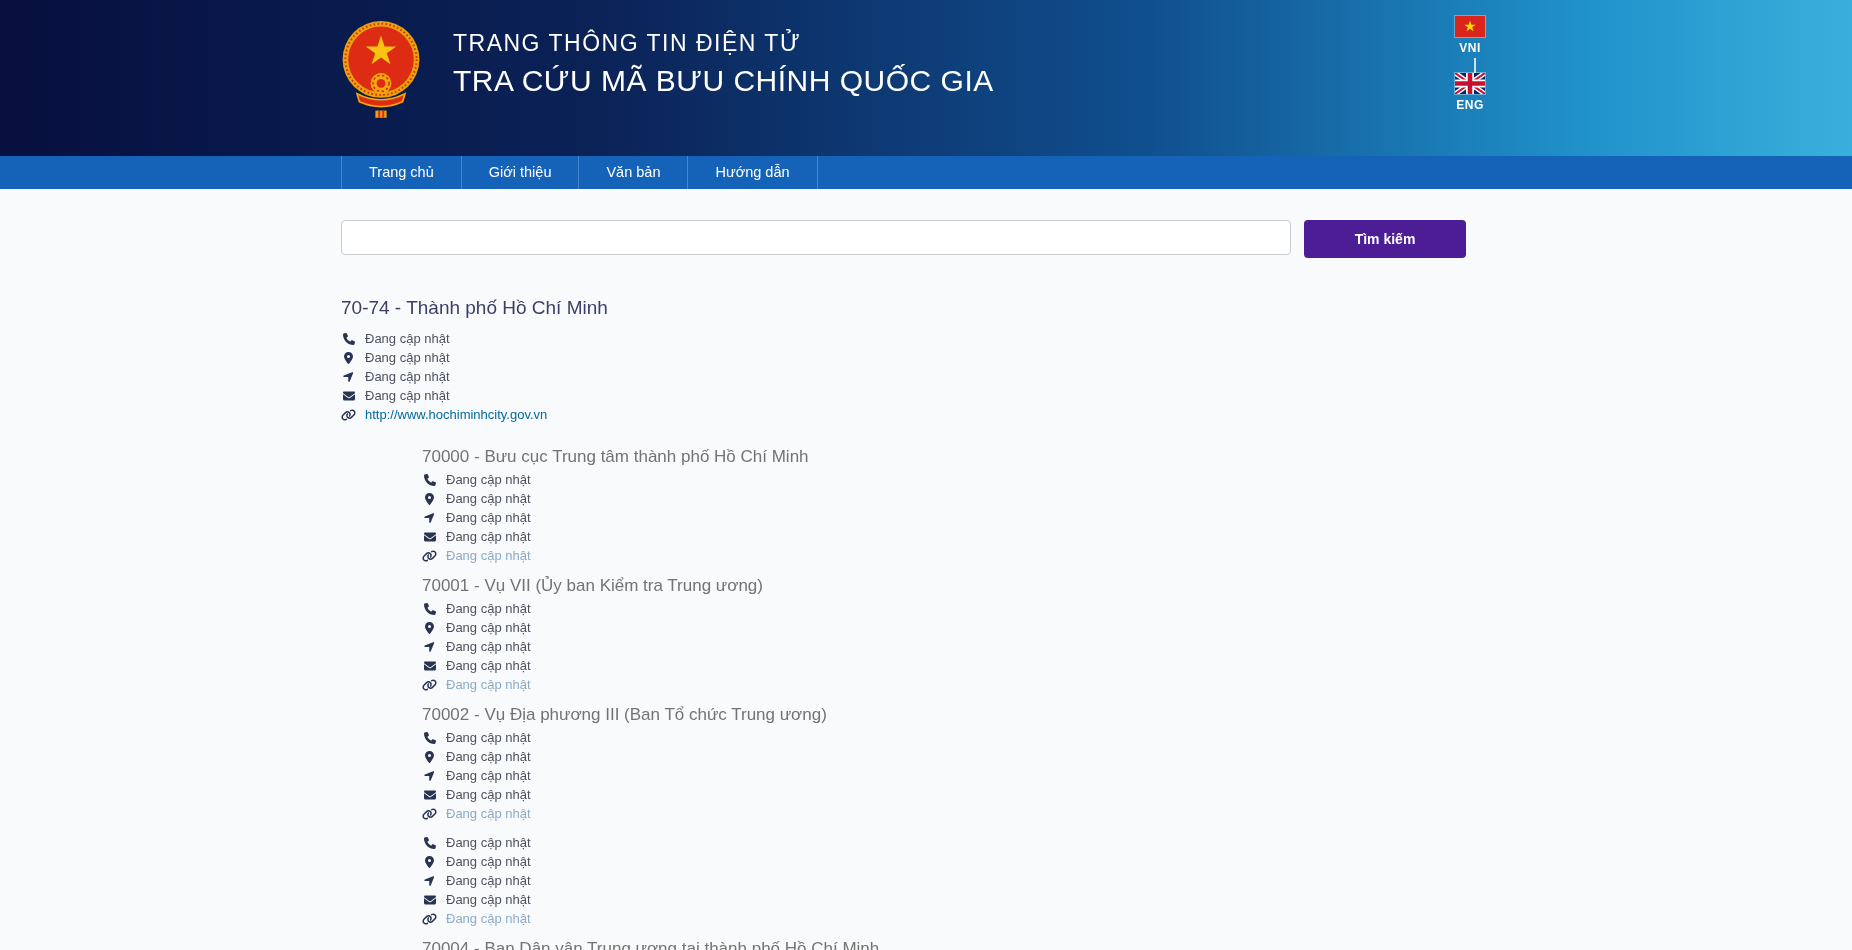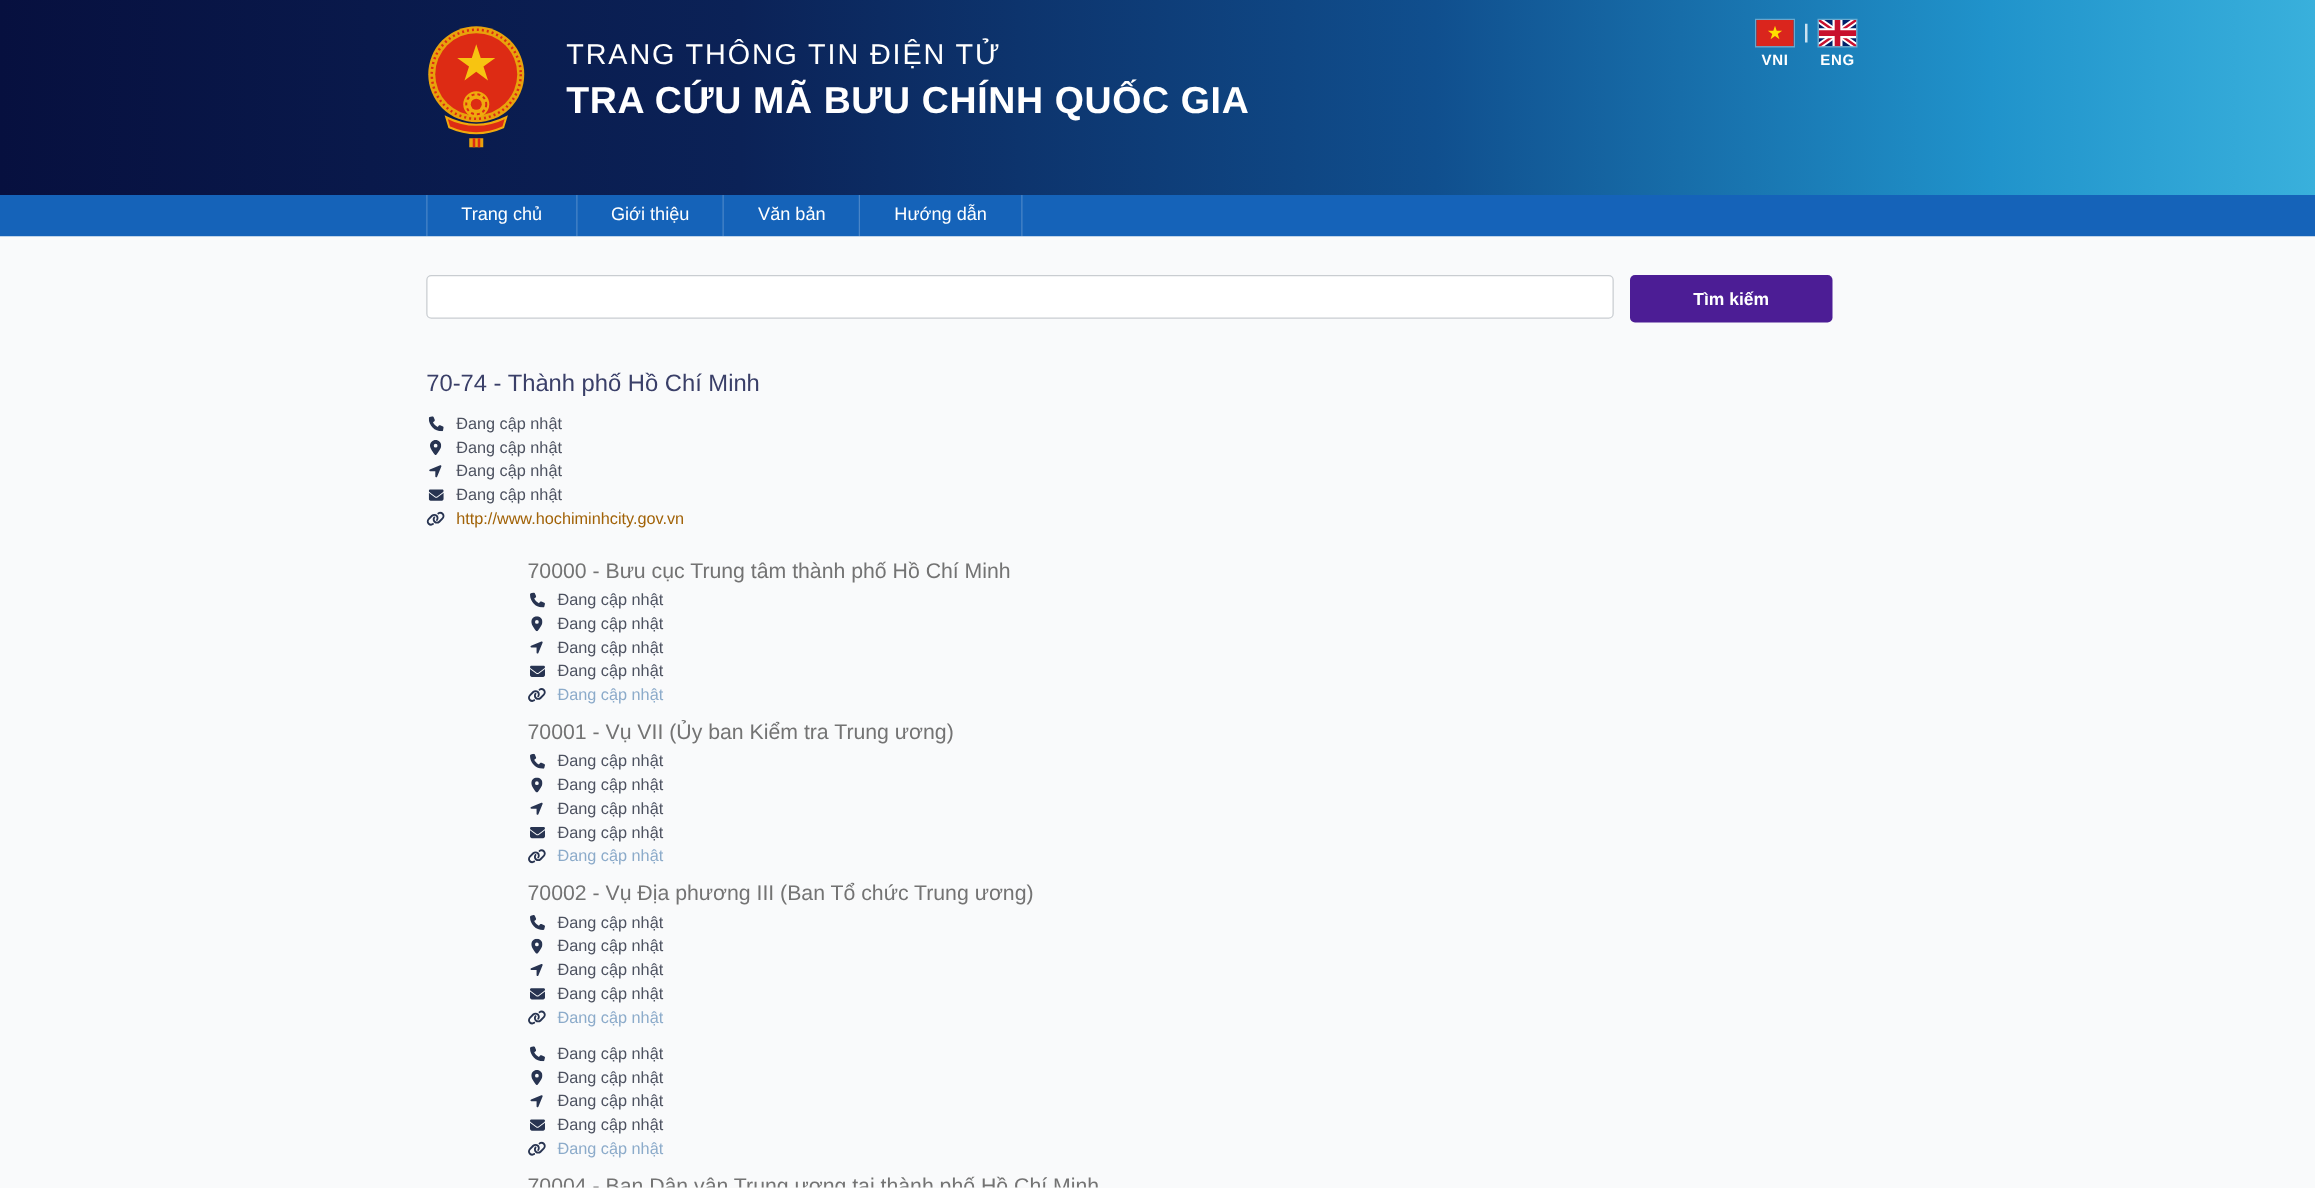--- a/index.html
+++ b/index.html
@@ -13,22 +13,22 @@
 
   
   .site-header {
     height:156px;
     background:linear-gradient(90deg,#07103f 0%,#0b2257 32%,#104f8e 62%,#2093cb 86%,#39b0dc 100%);
   }
   .header-inner { height:128px; display:flex; align-items:center; }
   .emblem { width:80px; height:106px; margin-top:10px; flex:none; }
   .titles { margin-left:32px; color:#ffffff; }
   .title-line1 { font-size:23px; font-weight:400; letter-spacing:1.5px; margin-bottom:7px; }
-  .title-line2 { font-size:30px; font-weight:700; letter-spacing:0.5px; }
-  .lang-switch { position:absolute; top:16px; right:26px; display:flex; align-items:flex-start; }
+  .title-line2 { font-size:30px; font-weight:400; letter-spacing:0.5px; }
+  .lang-switch { position:absolute; top:16px; right:26px; display:flex; align-items:flex-end;flex-direction:column; }
   .lang-item { display:flex; flex-direction:column; align-items:center; cursor:pointer; }
   .lang-flag { width:30px; height:21px; display:block; box-shadow:0 0 0 1px rgba(255,255,255,0.35); }
   .lang-label { color:#ffffff; font-size:12px; font-weight:700; margin-top:4px; letter-spacing:0.5px; }
   .lang-sep { width:2px; height:15px; background:rgba(235,243,250,0.85); margin:3px 9px 0 9px; }
 
   
   .main-nav { height:33px; background:#1563b9; }
   .nav-items { display:flex; height:33px;text-align:center; }
   .nav-item {
     color:#ffffff; font-size:14.5px; line-height:32px; padding:0 27px;
@@ -48,21 +48,21 @@
     border:none; border-radius:4px; font-size:14px; font-weight:700;
     font-family:inherit; cursor:pointer;
   }
 
   
   .province-title { margin:39px 0 10px 0; font-size:19px; font-weight:500; color:#3a3f68; }
   .detail-row { display:flex; align-items:center; height:19px; }
   .detail-icon { width:15px; display:flex; justify-content:center; color:#283451; flex:none; }
   .detail-icon svg { height:12px; fill:currentColor; }
   .detail-text { margin-left:9px; font-size:13px; color:#4d5260; }
-  .province .detail-text.website { color:#a16207; }
+  .province .detail-text.website { color:#0369a1; }
   .entry .detail-text.website { color:#8cabca; }
 
   .entries { margin-left:81px; margin-top:22px; }
   .entry { margin-bottom:10px; }
   .entry-title { font-size:17px; font-weight:500; color:#737373; line-height:21px; margin:0 0 3px 0; }
 </style>
 </head>
 <body>
 
 <header class="site-header">

